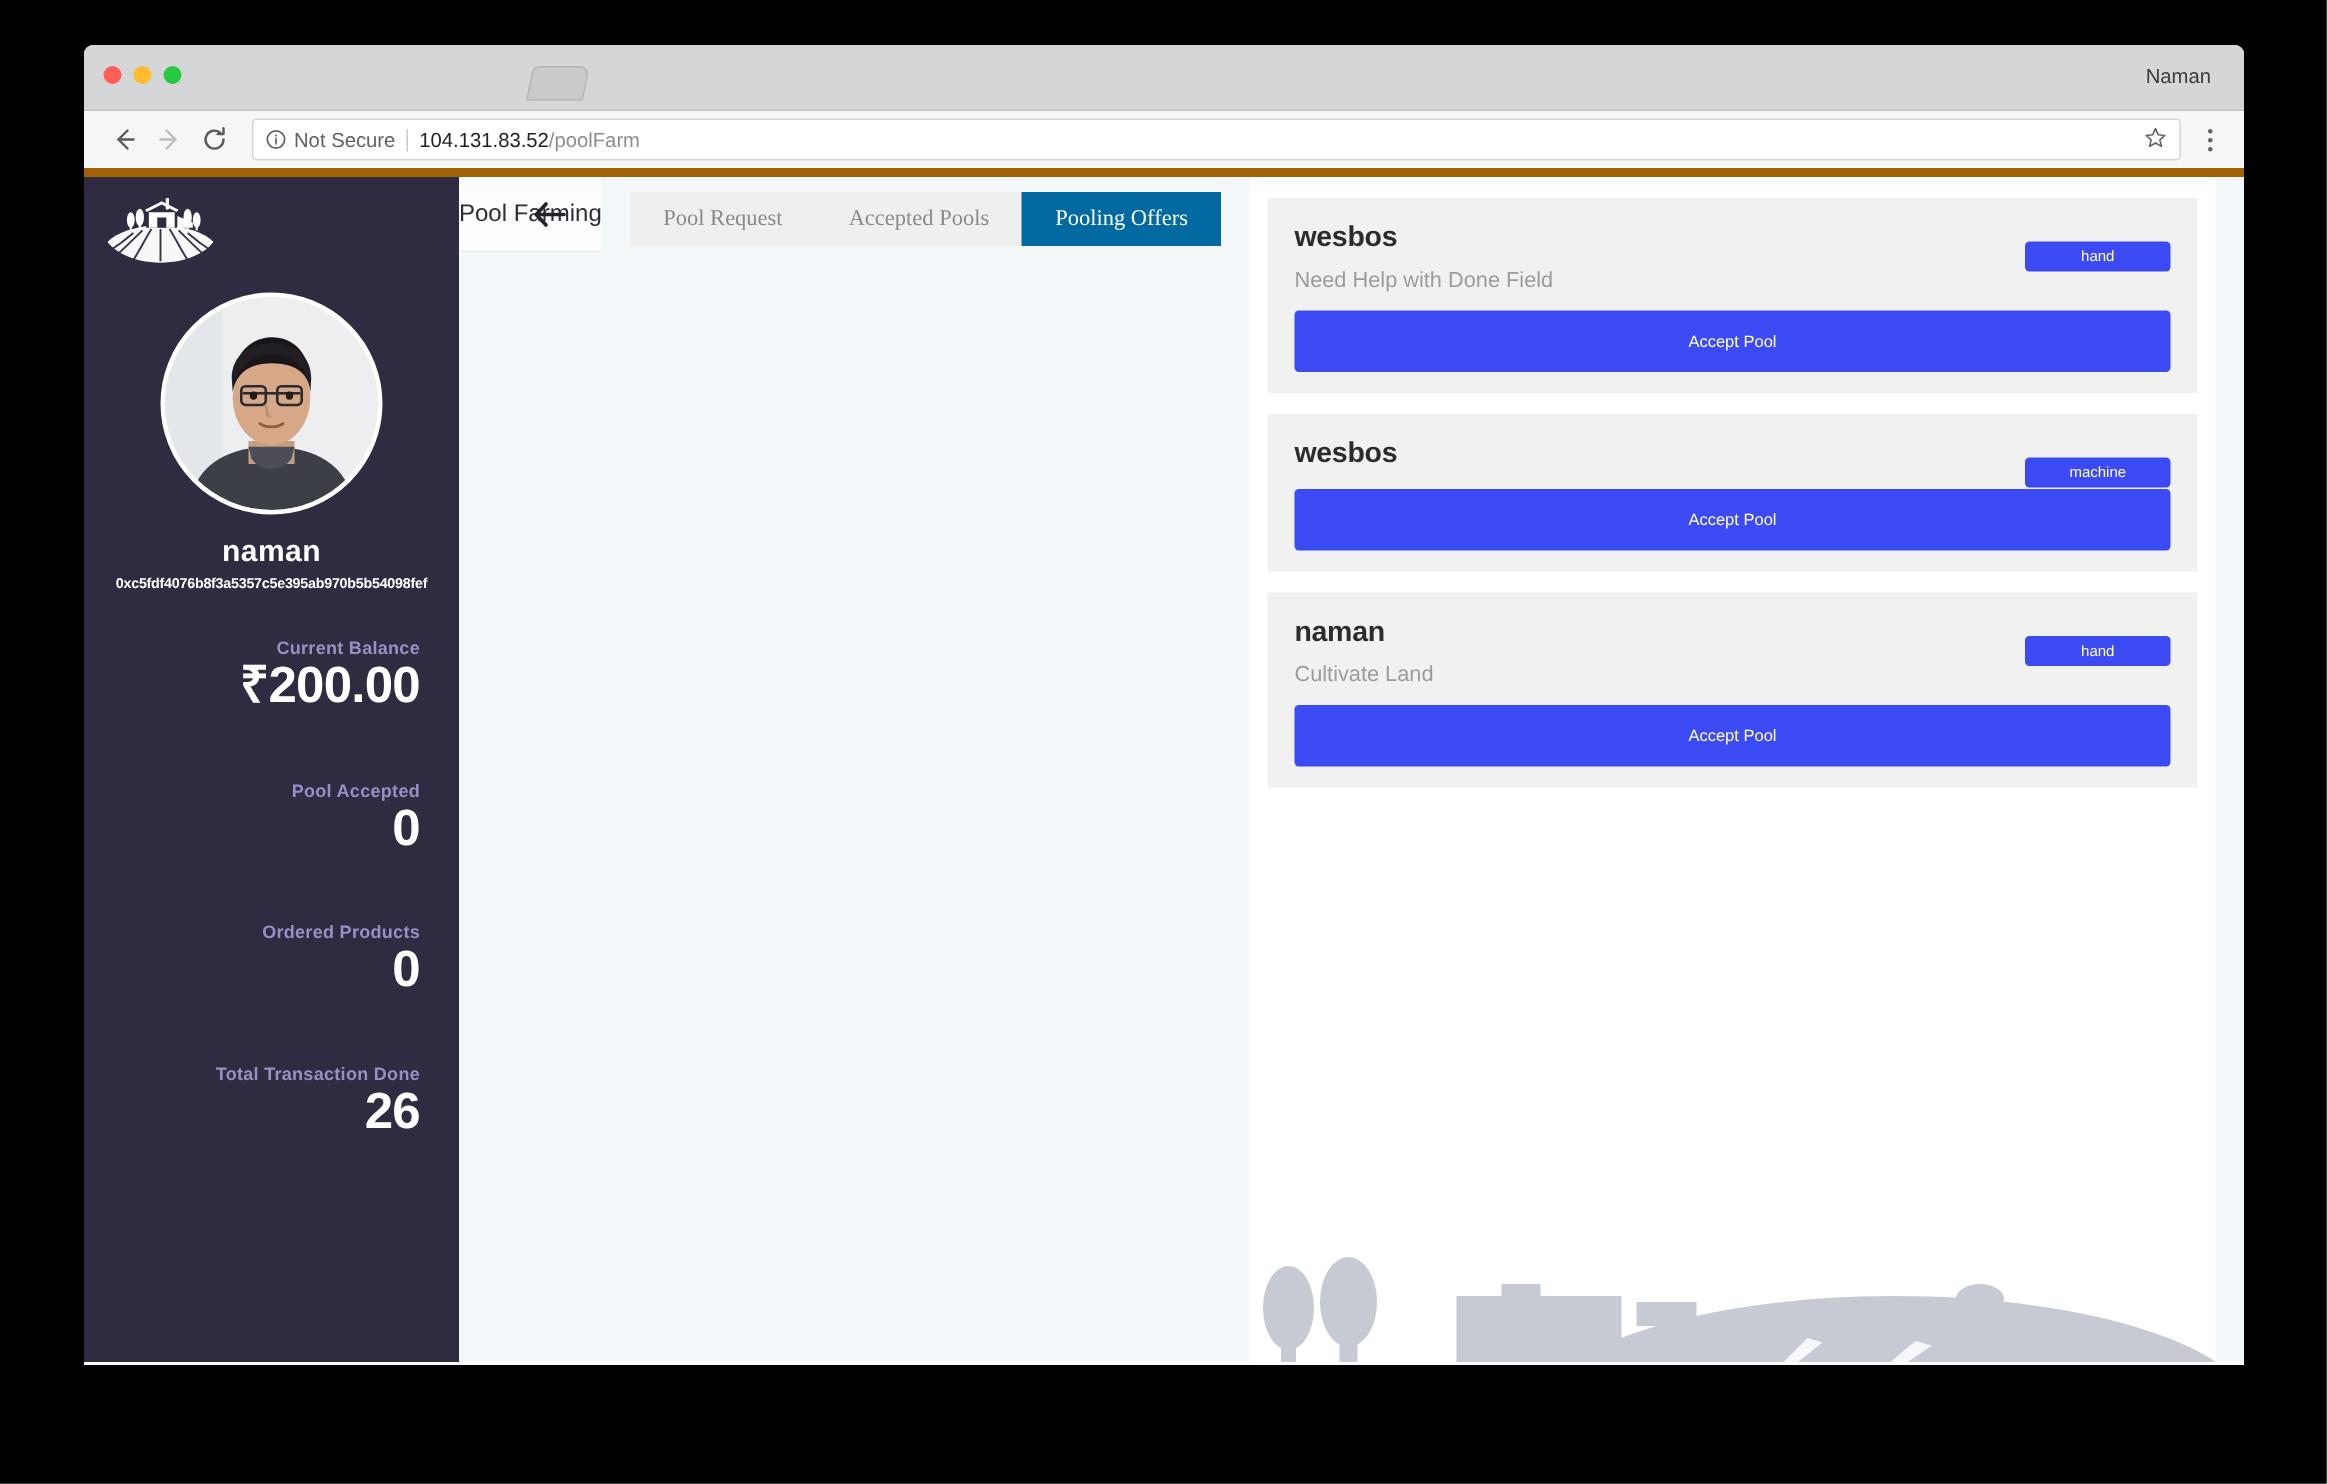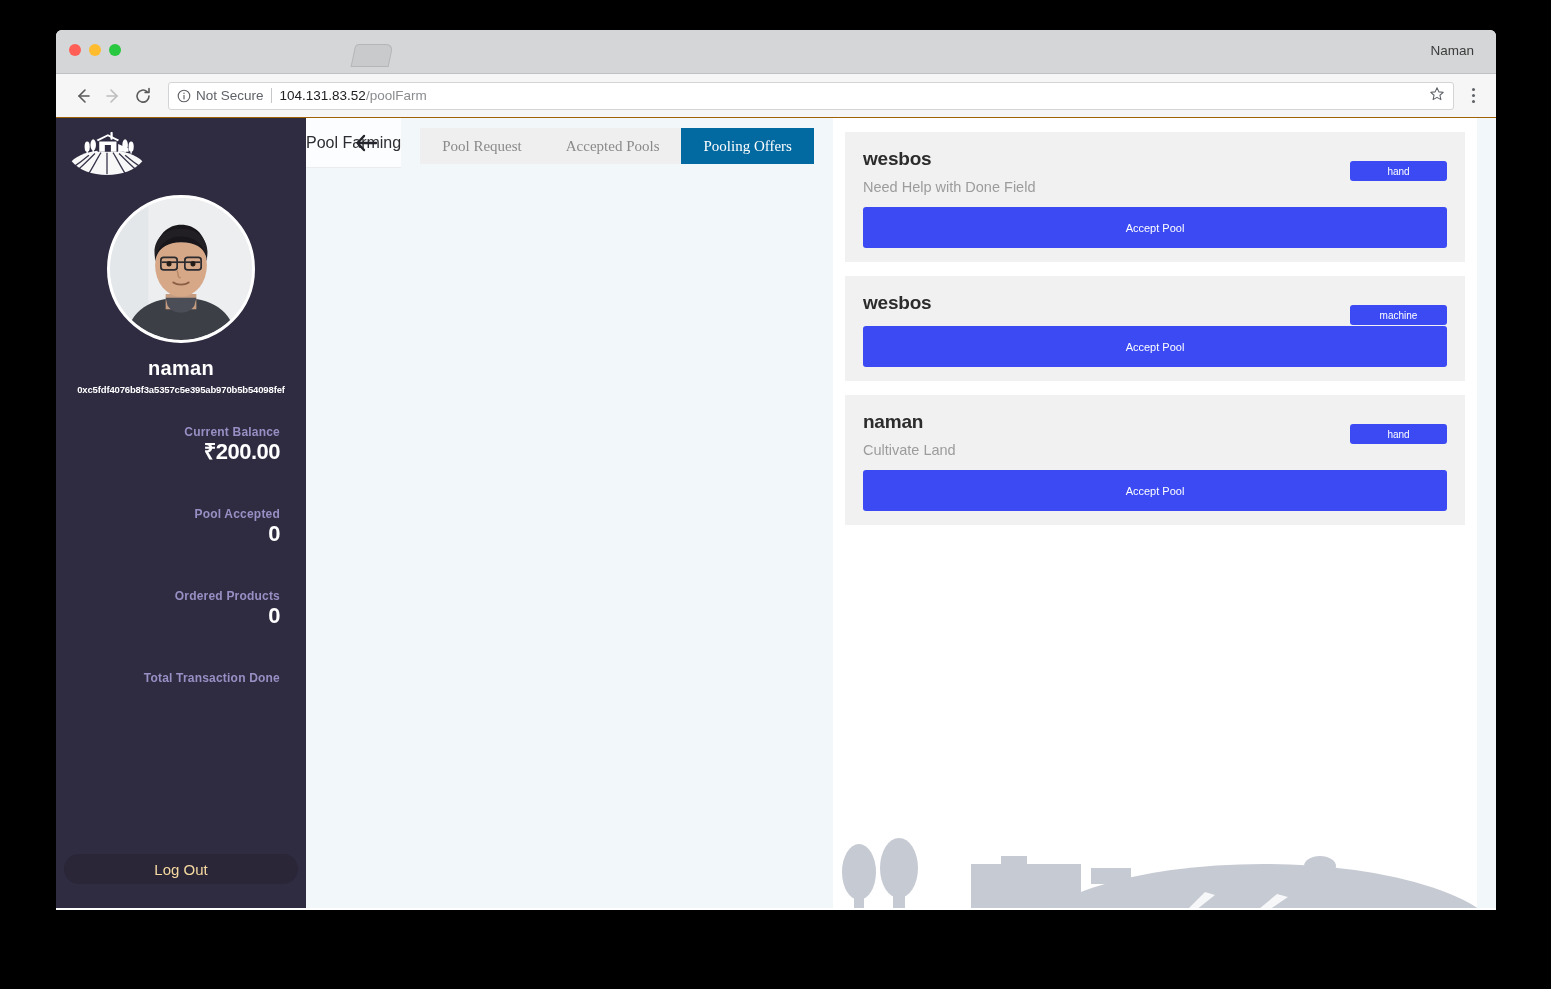--- a/index.html
+++ b/index.html
@@ -78,21 +78,21 @@
   }
   .window-profile {
     position: absolute; right: 22px; top: 13px;
     font-size: 13.5px; color: #3c3c3c;
   }
 
   
   .omnibox-bar {
     height: 44px;
     background: #f6f6f6;
-    border-bottom: 1px solid #a16207;
+    border-bottom: 6px solid #a16207;
     display: flex; align-items: center;
     padding: 0 12px;
   }
   .nav-btn {
     width: 30px; height: 30px;
     display: flex; align-items: center; justify-content: center;
     color: #5a5a5a;
     flex: 0 0 auto;
   }
   .nav-btn.disabled { color: #bdbdbd; }
@@ -184,21 +184,21 @@
   }
   .stat-block.first { margin-top: 30px; }
   .stat-label {
     color: #9890c4;
     font-size: 12px;
     font-weight: bold;
     letter-spacing: 0.2px;
   }
   .stat-value {
     color: #ffffff;
-    font-size: 22px;
+    font-size: 34px;
     font-weight: bold;
     line-height: 1.05;
     margin-top: 1px;
     letter-spacing: -0.5px;
   }
   .stat-gap { height: 44px; }
 
   .logout-btn {
     position: absolute;
     left: 8px; bottom: 24px;
@@ -470,23 +470,23 @@
         <div class="stat-value">0</div>
       </div>
       <div class="stat-gap"></div>
       <div class="stat-block">
         <div class="stat-label">Ordered Products</div>
         <div class="stat-value">0</div>
       </div>
       <div class="stat-gap"></div>
       <div class="stat-block">
         <div class="stat-label">Total Transaction Done</div>
-      </div>
-
-      <button class="logout-btn">Log Out</button>
+        <div class="stat-value">26</div>
+      </div>
+
     </aside>
 
     <section class="main">
 
       <div class="page-header">
         <div class="page-title">Pool Farming</div>
         <span class="back-arrow">
           <svg width="24" height="20" viewBox="0 0 24 20" aria-hidden="true">
             <path d="M9 3 L2.5 10 L9 17" fill="none" stroke="#22232b" stroke-width="2.4" stroke-linecap="round" stroke-linejoin="round"></path>
             <line x1="3" y1="10" x2="21" y2="10" stroke="#22232b" stroke-width="2.4" stroke-linecap="round"></line>

